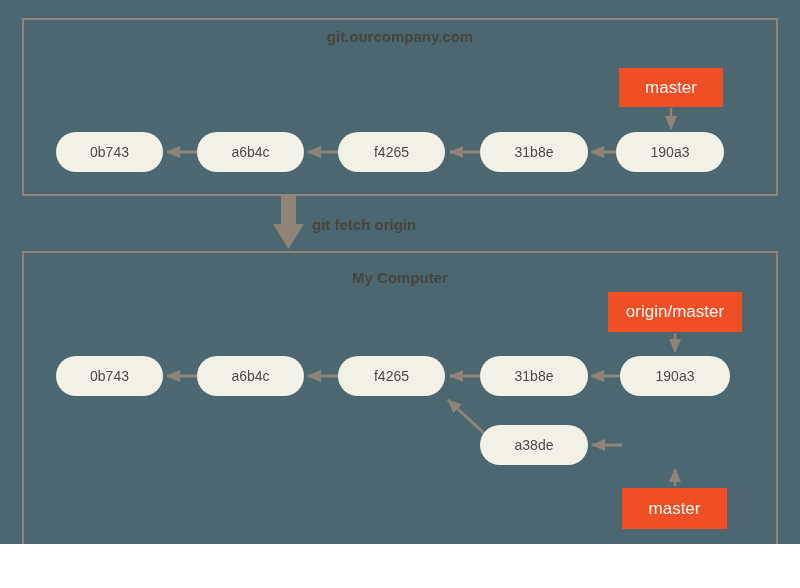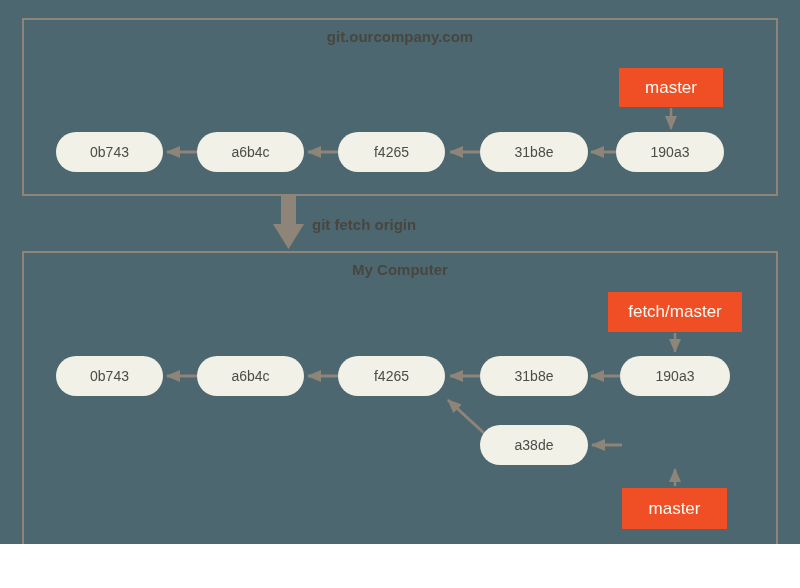--- a/index.html
+++ b/index.html
@@ -71,21 +71,21 @@
 </head>
 <body>
 
 <div class="canvas">
 
   <div class="box" style="left:22px; top:18px; width:756px; height:178px;">
     <div class="box-title" style="top:8px;">git.ourcompany.com</div>
   </div>
 
   <div class="box" style="left:22px; top:251px; width:756px; height:316px;">
-    <div class="box-title" style="top:8px;">My Computer</div>
+    <div class="box-title" style="top:16px;">My Computer</div>
   </div>
 
   <svg class="arrows-svg">
     <defs>
       <marker id="ah" markerUnits="userSpaceOnUse" markerWidth="14" markerHeight="12" refX="13" refY="6" orient="auto">
         <path d="M0,0 L14,6 L0,12 Z" style="fill:var(--arrow,#8e8578)"></path>
       </marker>
     </defs>
 
     <line class="al" x1="197" y1="152" x2="167" y2="152"></line>
@@ -113,21 +113,21 @@
   <div class="ref-label" style="left:619px; top:68px; width:104px; height:39px;">master</div>
 
   <div class="commit" style="left:56px;  top:132px; width:107px;">0b743</div>
   <div class="commit" style="left:197px; top:132px; width:107px;">a6b4c</div>
   <div class="commit" style="left:338px; top:132px; width:107px;">f4265</div>
   <div class="commit" style="left:480px; top:132px; width:108px;">31b8e</div>
   <div class="commit" style="left:616px; top:132px; width:108px;">190a3</div>
 
   <div class="fetch-caption">git fetch origin</div>
 
-  <div class="ref-label" style="left:608px; top:292px; width:134px; height:40px;">fetch/master</div>
+  <div class="ref-label" style="left:608px; top:292px; width:134px; height:40px;">origin/master</div>
 
   <div class="commit" style="left:56px;  top:356px; width:107px;">0b743</div>
   <div class="commit" style="left:197px; top:356px; width:107px;">a6b4c</div>
   <div class="commit" style="left:338px; top:356px; width:107px;">f4265</div>
   <div class="commit" style="left:480px; top:356px; width:108px;">31b8e</div>
   <div class="commit" style="left:620px; top:356px; width:110px;">190a3</div>
 
   <div class="commit" style="left:480px; top:425px; width:108px;">a38de</div>
 
   <div class="ref-label" style="left:622px; top:488px; width:105px; height:41px;">master</div>

